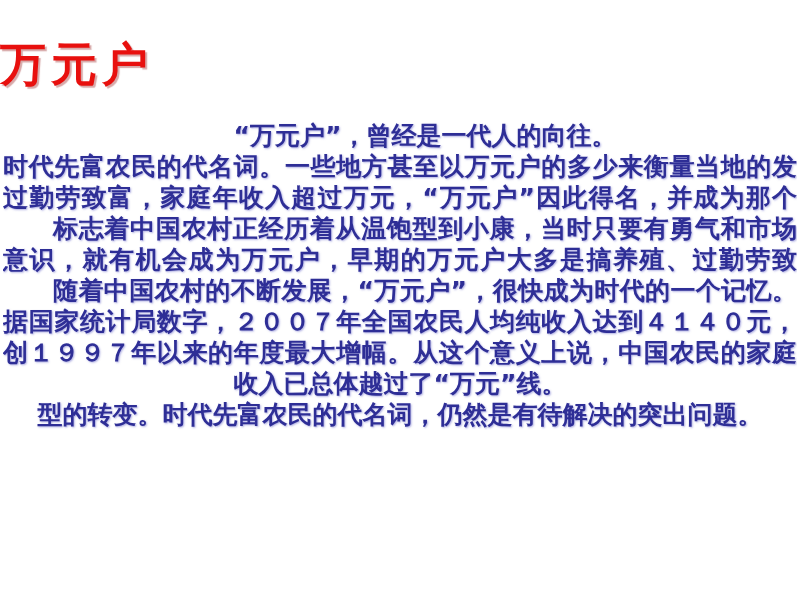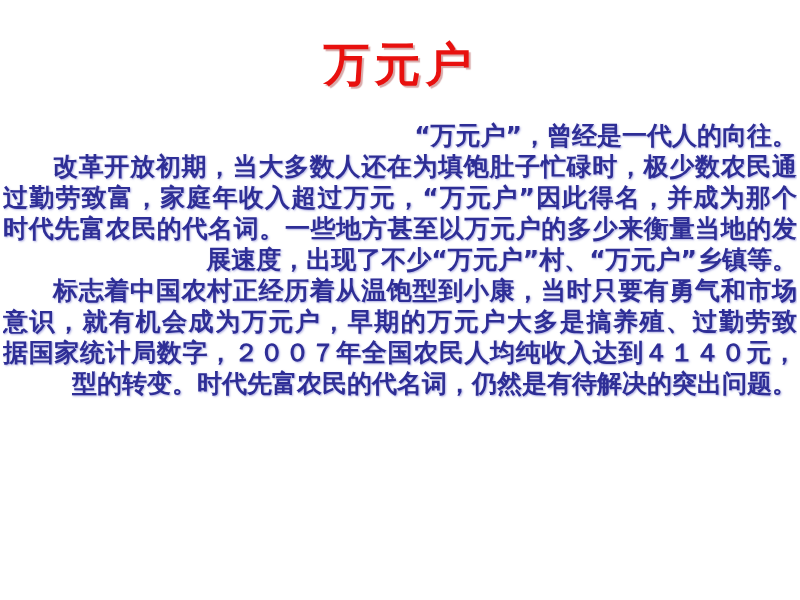--- a/index.html
+++ b/index.html
@@ -13,21 +13,21 @@
     height: 600px;
     background: var(--bg, #ffffff);
     overflow: hidden;
     font-family: "DejaVu Sans", "Liberation Sans", sans-serif;
   }
   .slide-title {
     position: absolute;
     top: 34px;
     left: 0;
     width: 100%;
-    text-align: center;
+    text-align: left;
     font-family: "DejaVu Serif", "Liberation Serif", serif;
     font-weight: bold;
     font-size: 46px;
     line-height: 60px;
     letter-spacing: 5px;
     color: var(--title-color, #e8100e);
     text-shadow: 2px 2px 1px rgba(139, 10, 10, 0.35);
   }
   .body-text {
     position: absolute;
@@ -37,43 +37,44 @@
     font-size: 25px;
     font-weight: bold;
     line-height: 31px;
     color: var(--body-color, #2e2e96);
     text-shadow: 1px 1px 2px rgba(100, 100, 200, 0.5);
   }
   .line {
     height: 31px;
     overflow: hidden;
     white-space: nowrap;
-    text-align: right;
+    text-align: center;
   }
   .line.indent {
     text-indent: 2em;
   }
   .line.fill {
     white-space: normal;
     text-align: justify;
     text-align-last: justify;
     -moz-text-align-last: justify;
     text-justify: inter-character;
   }
 </style>
 </head>
 <body>
 
 <div class="slide">
   <div class="slide-title">万元户</div>
 
   <div class="body-text">
     <div class="line indent">“万元户”，曾经是一代人的向往。</div>
-    <div class="line indent fill">改革开放初期，当大多数人还在为填饱肚子忙碌时，极少数农民通</div>
+    <div class="line fill">时代先富农民的代名词。一些地方甚至以万元户的多少来衡量当地的发</div>
     <div class="line fill">过勤劳致富，家庭年收入超过万元，“万元户”因此得名，并成为那个</div>
-    <div class="line fill">时代先富农民的代名词。一些地方甚至以万元户的多少来衡量当地的发</div>
-    <div class="line">展速度，出现了不少“万元户”村、“万元户”乡镇等。</div>
     <div class="line indent fill">标志着中国农村正经历着从温饱型到小康，当时只要有勇气和市场</div>
     <div class="line fill">意识，就有机会成为万元户，早期的万元户大多是搞养殖、过勤劳致富，</div>
+    <div class="line indent fill">随着中国农村的不断发展，“万元户”，很快成为时代的一个记忆。</div>
     <div class="line fill">据国家统计局数字，２００７年全国农民人均纯收入达到４１４０元，</div>
+    <div class="line fill">创１９９７年以来的年度最大增幅。从这个意义上说，中国农民的家庭</div>
+    <div class="line">收入已总体越过了“万元”线。</div>
     <div class="line">型的转变。时代先富农民的代名词，仍然是有待解决的突出问题。</div>
   </div>
 </div>
 
 </body></html>

